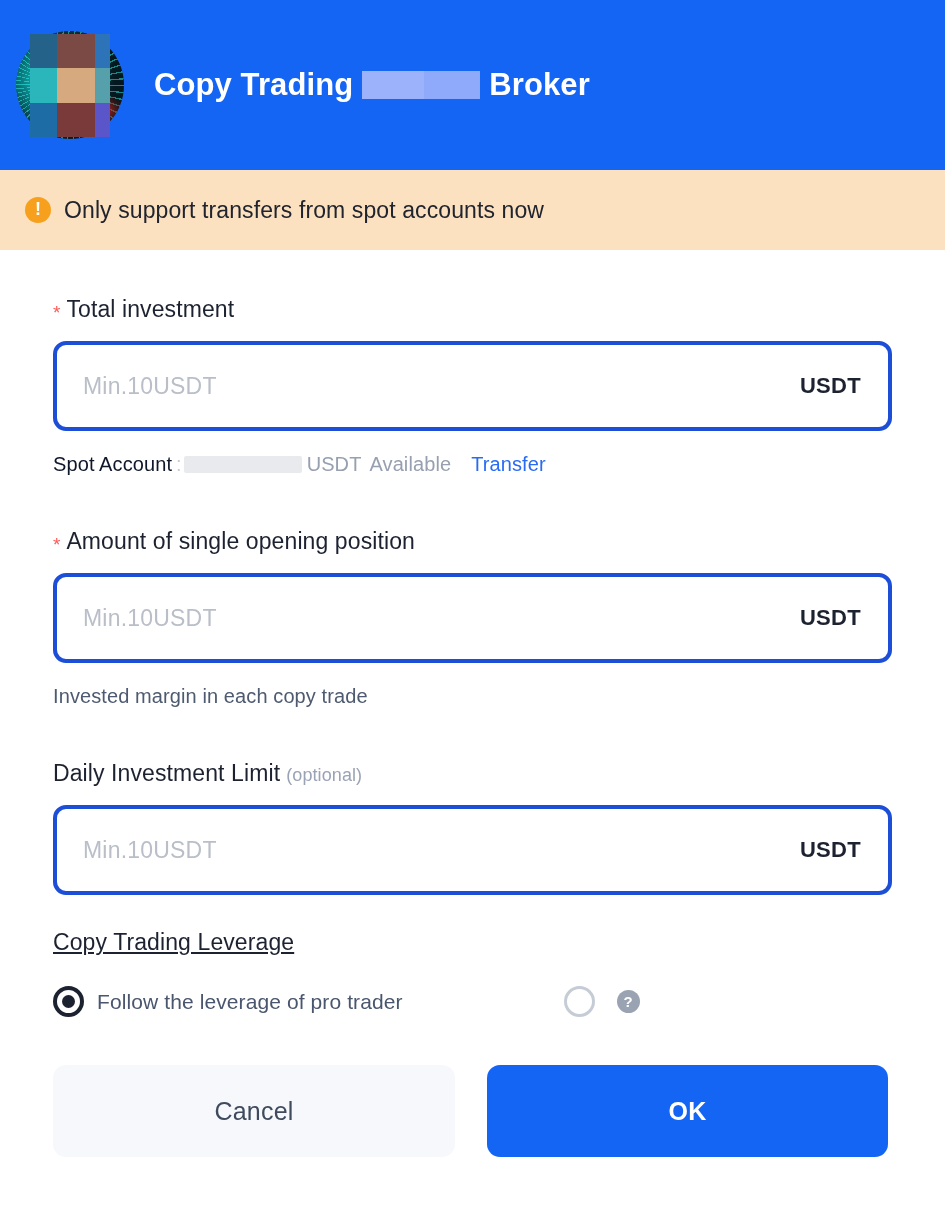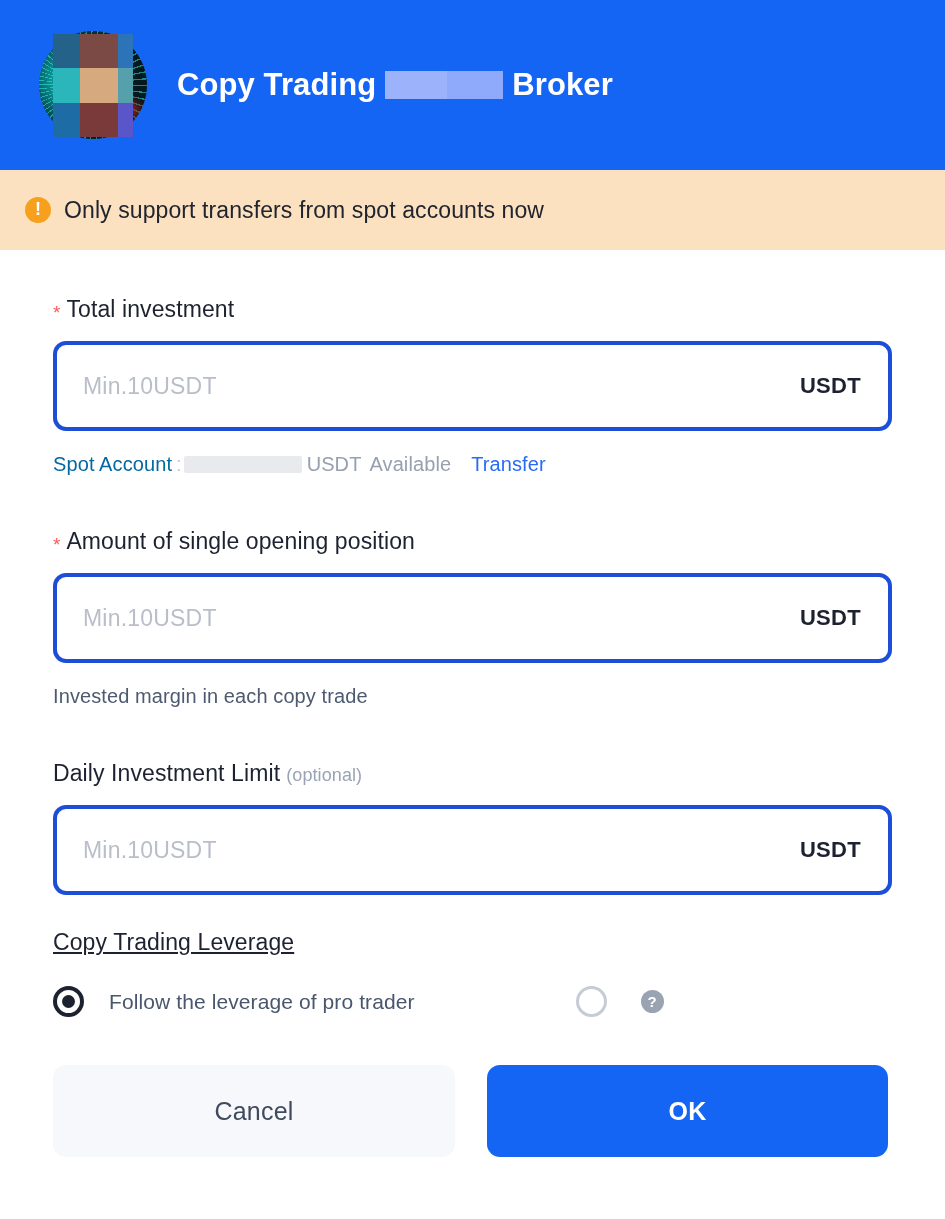--- a/index.html
+++ b/index.html
@@ -18,21 +18,21 @@
     overflow: hidden;
   }
 
   
   .header {
     position: relative;
     height: 170px;
     background: #1565f5;
     display: flex;
     align-items: center;
-    padding-left: 39px;
+    padding-left: 16px;
   }
   .avatar-wrap {
     position: relative;
     width: 108px;
     height: 108px;
     flex: 0 0 auto;
   }
   .avatar {
     position: absolute;
     inset: 0;
@@ -192,21 +192,21 @@
   }
 
   .account-row {
     display: flex;
     align-items: center;
     margin-top: 22px;
     gap: 0;
     font-size: 20px;
   }
   .account-label {
-    color: #0369a1;
+    color: #0f172a;
     letter-spacing: 0.1px;
   }
   .account-colon {
     color: #c7ccd6;
     margin: 0 2px 0 4px;
   }
   .balance-redaction {
     width: 118px;
     height: 17px;
     background: #e8eaee;
@@ -248,21 +248,21 @@
     margin-bottom: 30px;
     text-decoration: underline;
   }
   .radio-row {
     display: flex;
     align-items: center;
   }
   .radio-opt {
     display: flex;
     align-items: center;
-    gap: 25px;
+    gap: 13px;
     cursor: pointer;
   }
   .radio-opt.second { margin-left: 161px; }
   .radio-outer {
     width: 31px;
     height: 31px;
     border-radius: 50%;
     border: 3px solid #c6ccd6;
     background: #ffffff;
     flex: 0 0 auto;

